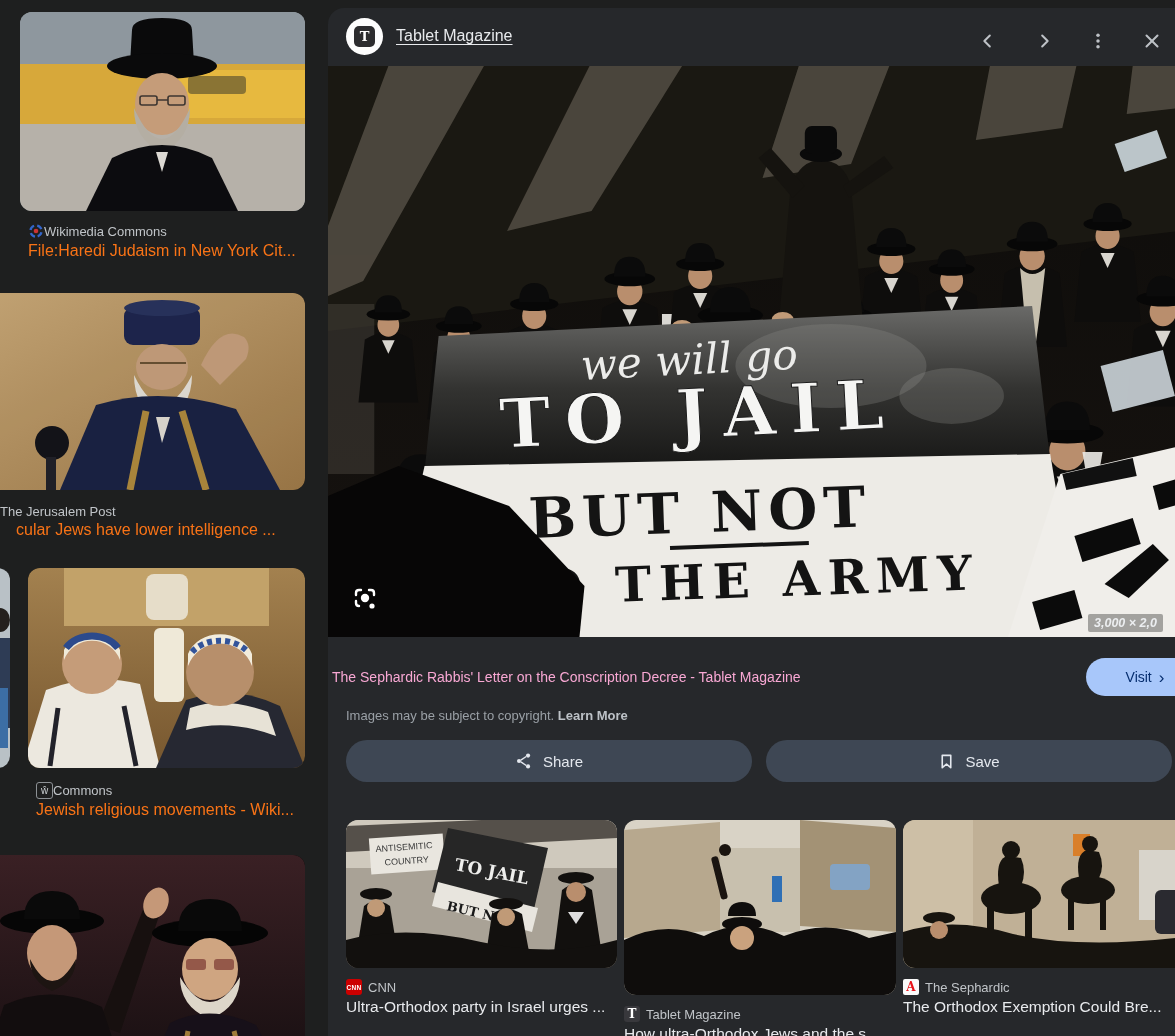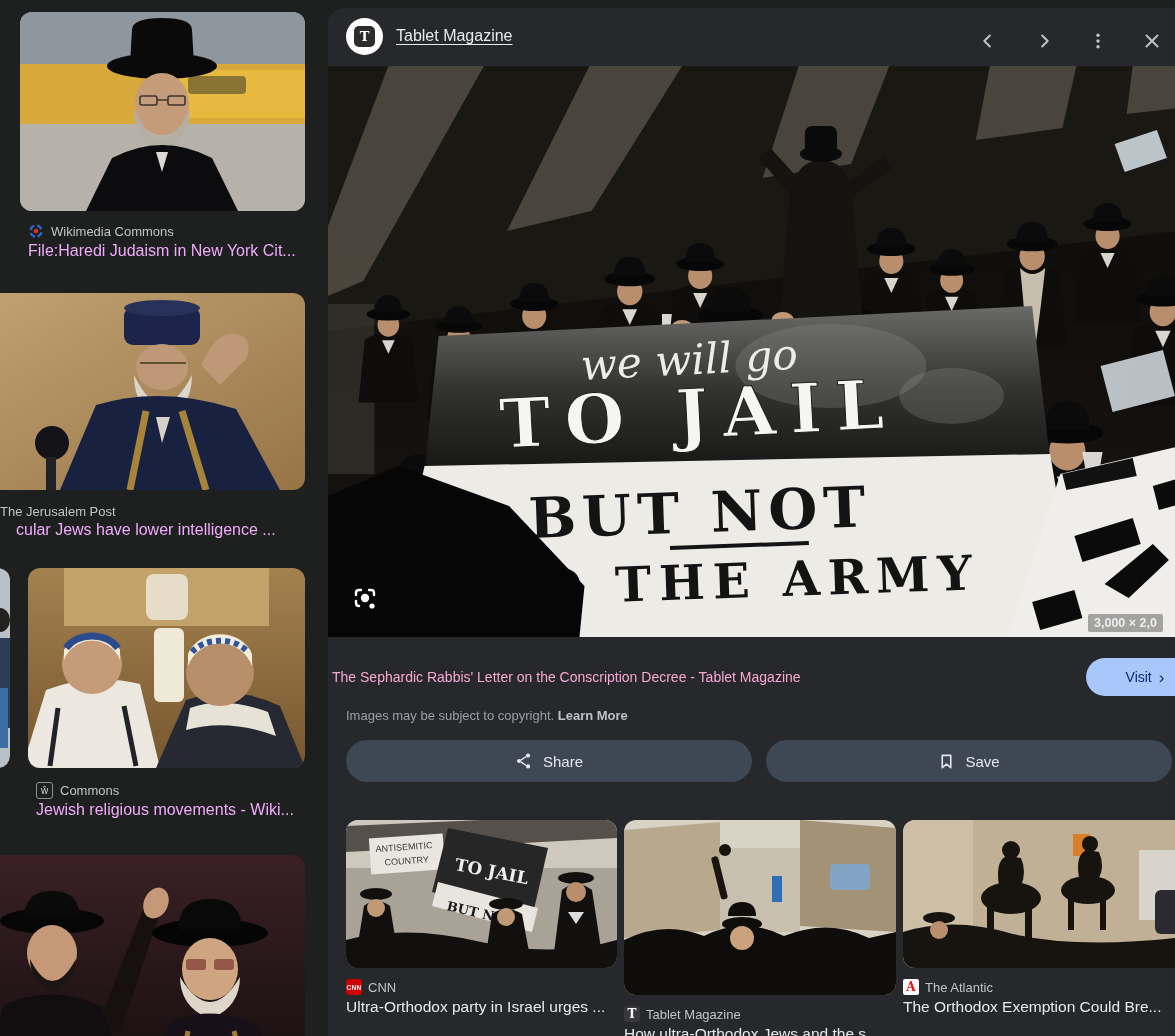--- a/index.html
+++ b/index.html
@@ -1,22 +1,22 @@
 <!DOCTYPE html>
 <html><head>
 <meta charset="utf-8">
 <style>
   html,body{margin:0;padding:0;background:#141414;}
   .screen{position:relative;width:1175px;height:1036px;background:#1e1f1f;overflow:hidden;
           font-family:"Liberation Sans",sans-serif;color:#e8eaed;}
-  .abs{position:absolute;}
+  .abs{position:absolute;font-style:italic;}
   .thumb{position:absolute;border-radius:12px;overflow:hidden;background:#000;}
   .thumb svg{display:block;width:100%;height:100%;}
-  .srcrow{position:absolute;display:flex;align-items:center;gap:7px;font-size:13px;color:#c0c4c8;height:18px;white-space:nowrap;}
-  .restitle{position:absolute;font-size:16px;color:#f0abfc;white-space:nowrap;overflow:hidden;}
+  .srcrow{position:absolute;display:flex;align-items:center;font-size:13px;color:#c0c4c8;height:18px;white-space:nowrap;}
+  .restitle{position:absolute;font-size:16px;color:#f97316;white-space:nowrap;overflow:hidden;}
   .fav16{width:16px;height:16px;flex:0 0 16px;display:flex;align-items:center;justify-content:center;}
   
   .panel{position:absolute;left:328px;top:8px;width:852px;height:1028px;background:#26282b;
          border-radius:16px 0 0 0;overflow:hidden;}
   .site-link{position:absolute;left:68px;top:19px;font-size:16px;color:#e8eaed;text-decoration:underline;
              text-underline-offset:3px;cursor:pointer;}
   .favcircle{position:absolute;left:18px;top:10px;width:37px;height:37px;border-radius:50%;background:#fdfdfd;
              display:flex;align-items:center;justify-content:center;}
   .favcircle .sq{width:21px;height:21px;border-radius:5px;background:#2c2c2e;display:flex;align-items:center;
              justify-content:center;font-family:"DejaVu Serif",serif;font-weight:bold;font-size:13px;color:#fff;}
@@ -444,18 +444,18 @@
           <path d="M176,58 Q172,34 184,30 L196,32 Q202,46 196,58 Z"></path>
           <circle cx="187" cy="24" r="8"></circle>
           <path d="M0,112 Q50,96 110,114 Q180,130 290,116 L290,148 L0,148 Z"></path>
           <ellipse cx="36" cy="98" rx="16" ry="6"></ellipse>
           <circle cx="36" cy="110" r="9" fill="#b98e6d"></circle>
         </g>
       </svg>
     </div>
     <div class="rel-src" style="left:575px;top:970px;">
       <span class="atlfav">A</span>
-      <span>The Atlantic</span>
+      <span>The Sephardic</span>
     </div>
     <div class="rel-title" style="left:575px;top:990px;width:277px;">The Orthodox Exemption Could Bre...</div>
 
   </div>
 </div>
 
 </body></html>

